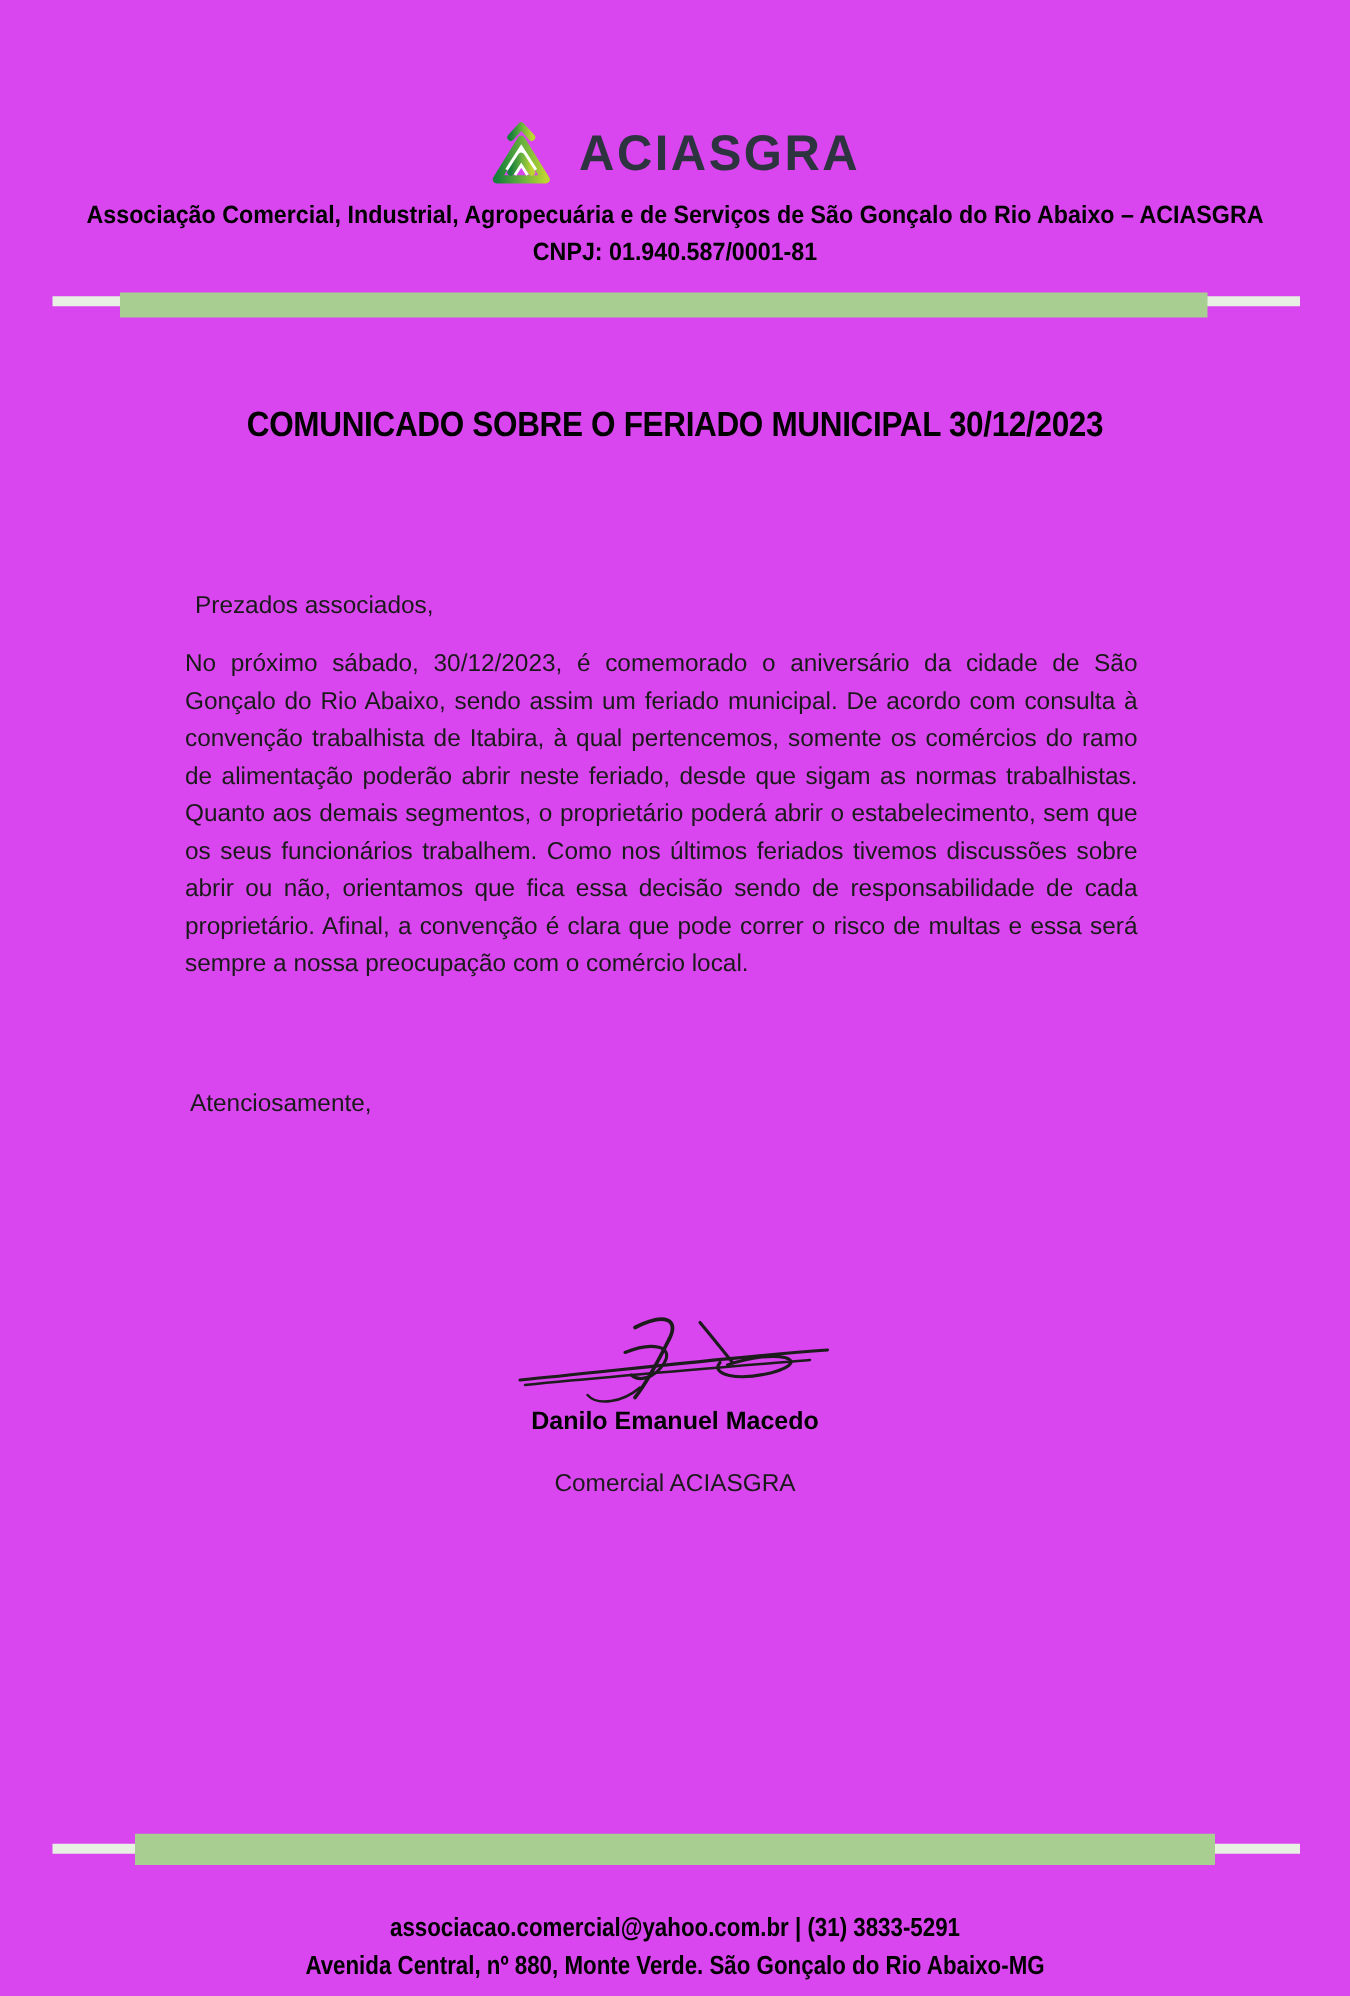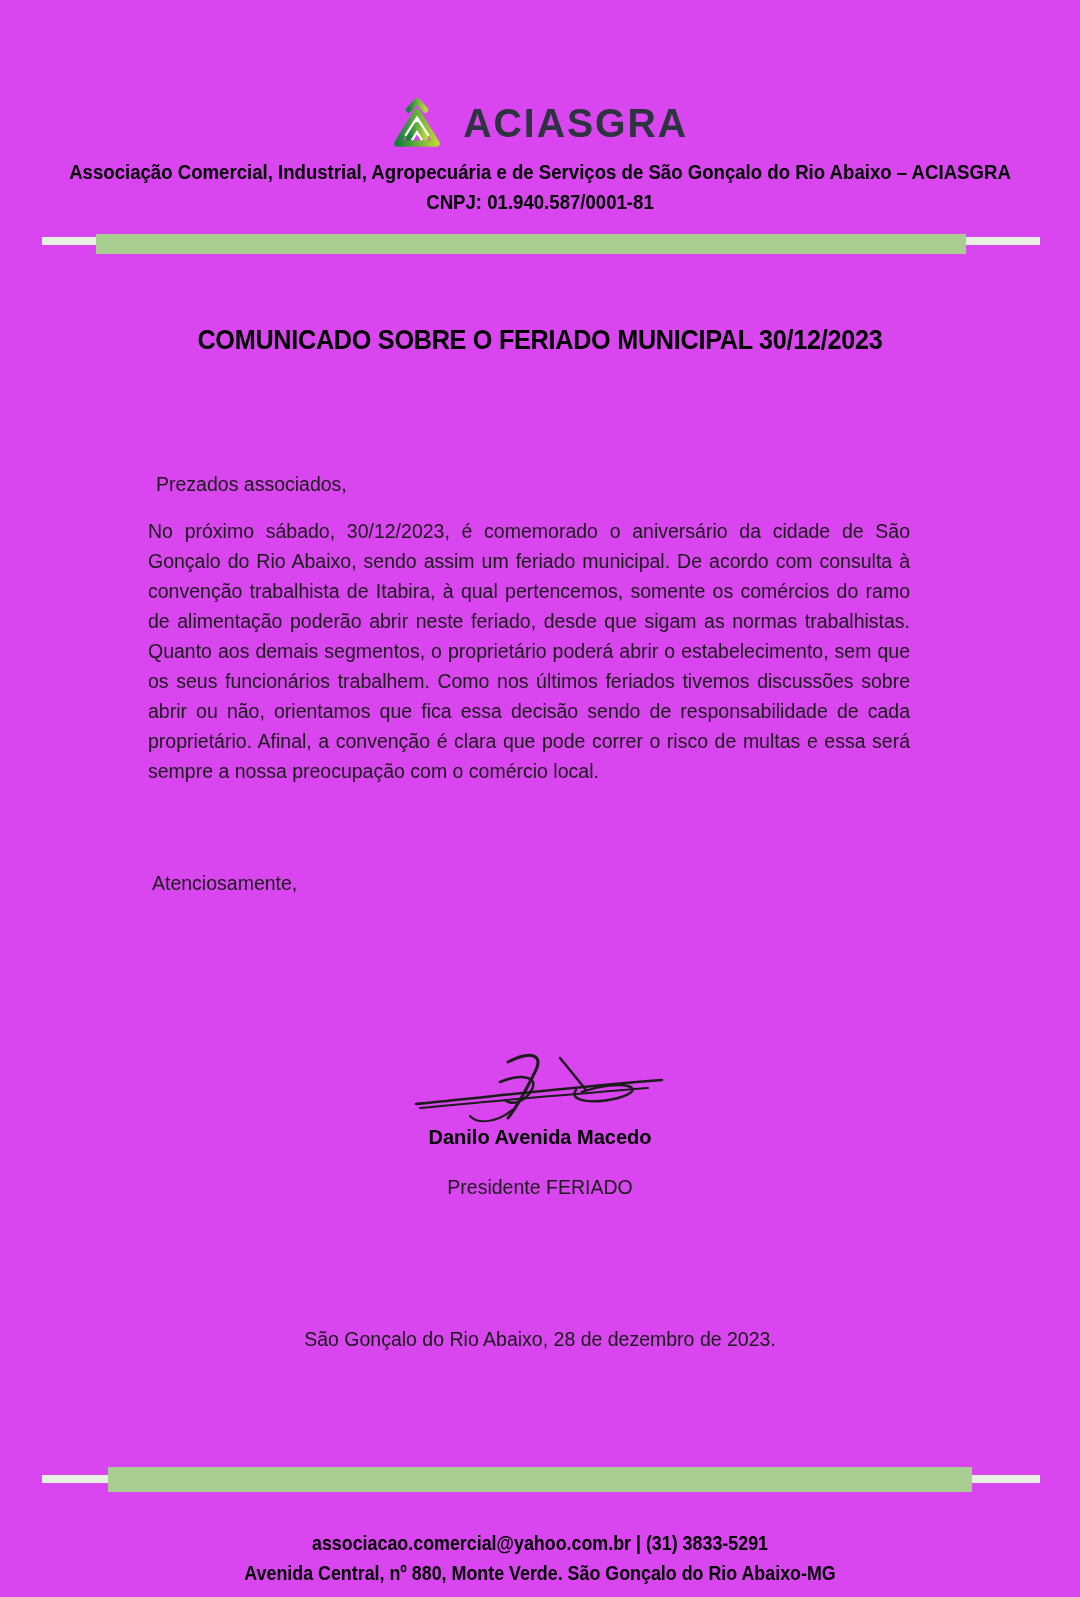--- a/index.html
+++ b/index.html
@@ -133,24 +133,23 @@
         <path d="M10,60 C90,52 190,44 238,40" stroke-width="2"></path>
         <path d="M98,14 C122,2 134,7 125,24 C116,42 106,60 98,70" stroke-width="3"></path>
         <path d="M90,34 C112,25 130,29 121,43 C114,54 102,58 95,52" stroke-width="2.5"></path>
         <path d="M150,10 C160,22 168,32 176,42" stroke-width="2.5"></path>
         <path d="M172,44 C212,30 242,40 208,50 C180,57 158,52 166,42" stroke-width="2.5"></path>
         <path d="M102,62 C88,74 68,77 60,68" stroke-width="2"></path>
       </g>
     </svg>
   </div>
 
-  <div class="signer-name">Danilo Avenida Macedo</div>
-  <div class="signer-title">Presidente FERIADO</div>
+  <div class="signer-name">Danilo Emanuel Macedo</div>
+  <div class="signer-title">Comercial ACIASGRA</div>
 
-  <div class="dateline">São Gonçalo do Rio Abaixo, 28 de dezembro de 2023.</div>
 
   <div class="strip strip-bottom"></div>
   <div class="bar bar-bottom"></div>
 
   <div class="footer-contact">associacao.comercial@yahoo.com.br | (31) 3833-5291</div>
   <div class="footer-address">Avenida Central, nº 880, Monte Verde. São Gonçalo do Rio Abaixo-MG</div>
 
 </div>
 
 </body></html>

